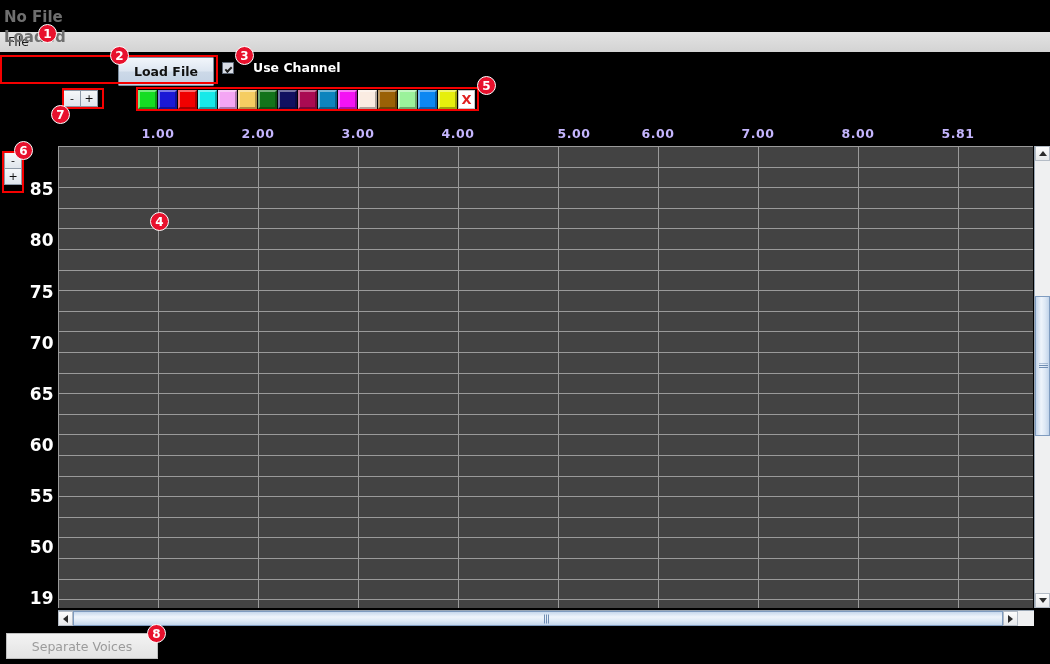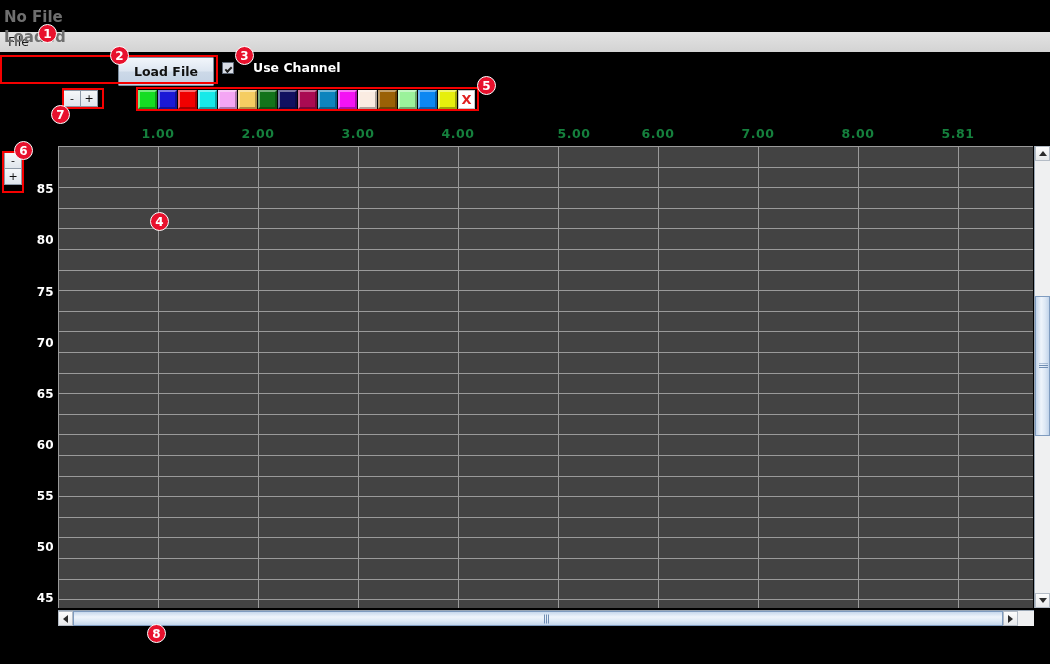--- a/index.html
+++ b/index.html
@@ -240,36 +240,36 @@
     left: 28px;
     top: 126px;
     width: 994px;
     height: 22px;
   }
   .xtick {
     position: absolute;
     top: 0;
     font-size: 12.5px;
     font-weight: bold;
-    color: #15803d;
+    color: #c4b5fd;
     transform: translateX(-50%);
     font-family: "DejaVu Sans", sans-serif;
     letter-spacing: 0.5px;
   }
   .yaxis {
     position: absolute;
     left: 28px;
     top: 146px;
     width: 28px;
     height: 462px;
   }
   .ytick {
     position: absolute;
     right: 2px;
-    font-size: 12px;
+    font-size: 17px;
     font-weight: bold;
     color: #ffffff;
     transform: translateY(-50%);
     font-family: "DejaVu Sans", sans-serif;
     letter-spacing: 0.3px;
     margin-left: 13px;
   }
 
   .plot {
     position: absolute;
@@ -478,21 +478,21 @@
     </div>
   <div class="yaxis" id="yaxis">
       <div class="ytick" style="top: 43px;">85</div>
       <div class="ytick" style="top: 94px;">80</div>
       <div class="ytick" style="top: 146px;">75</div>
       <div class="ytick" style="top: 197px;">70</div>
       <div class="ytick" style="top: 248px;">65</div>
       <div class="ytick" style="top: 299px;">60</div>
       <div class="ytick" style="top: 350px;">55</div>
       <div class="ytick" style="top: 401px;">50</div>
-      <div class="ytick" style="top: 452px;">45</div>
+      <div class="ytick" style="top: 452px;">19</div>
     </div>
   <div class="plot"></div>
 
   <div class="vsb">
     <div class="sb-arrow up">
         <div class="arrow-gly arrow-up"></div>
       </div>
     <div class="vsb-thumb">
       <div class="vsb-grip"></div>
     </div>
@@ -506,20 +506,21 @@
         <div class="arrow-gly arrow-left"></div>
       </div>
     <div class="hsb-thumb">
       <div class="hsb-grip"></div>
     </div>
     <div class="sb-arrow right">
         <div class="arrow-gly arrow-right"></div>
       </div>
   </div>
 
+  <div class="sep-btn">Separate Voices</div>
 
   <div id="anno-layer">
       <div class="anno-box" style="left: 0px; top: 55px; width: 218px; height: 29px;"></div>
       <div class="anno-box" style="left: 136px; top: 87px; width: 343px; height: 24px;"></div>
       <div class="anno-box" style="left: 62px; top: 88px; width: 42px; height: 21px;"></div>
       <div class="anno-box" style="left: 2px; top: 151px; width: 22px; height: 42px;"></div>
       <div class="anno-num" style="left: 38px; top: 24px;">1</div>
       <div class="anno-num" style="left: 110px; top: 46px;">2</div>
       <div class="anno-num" style="left: 235px; top: 46px;">3</div>
       <div class="anno-num" style="left: 150px; top: 212px;">4</div>

